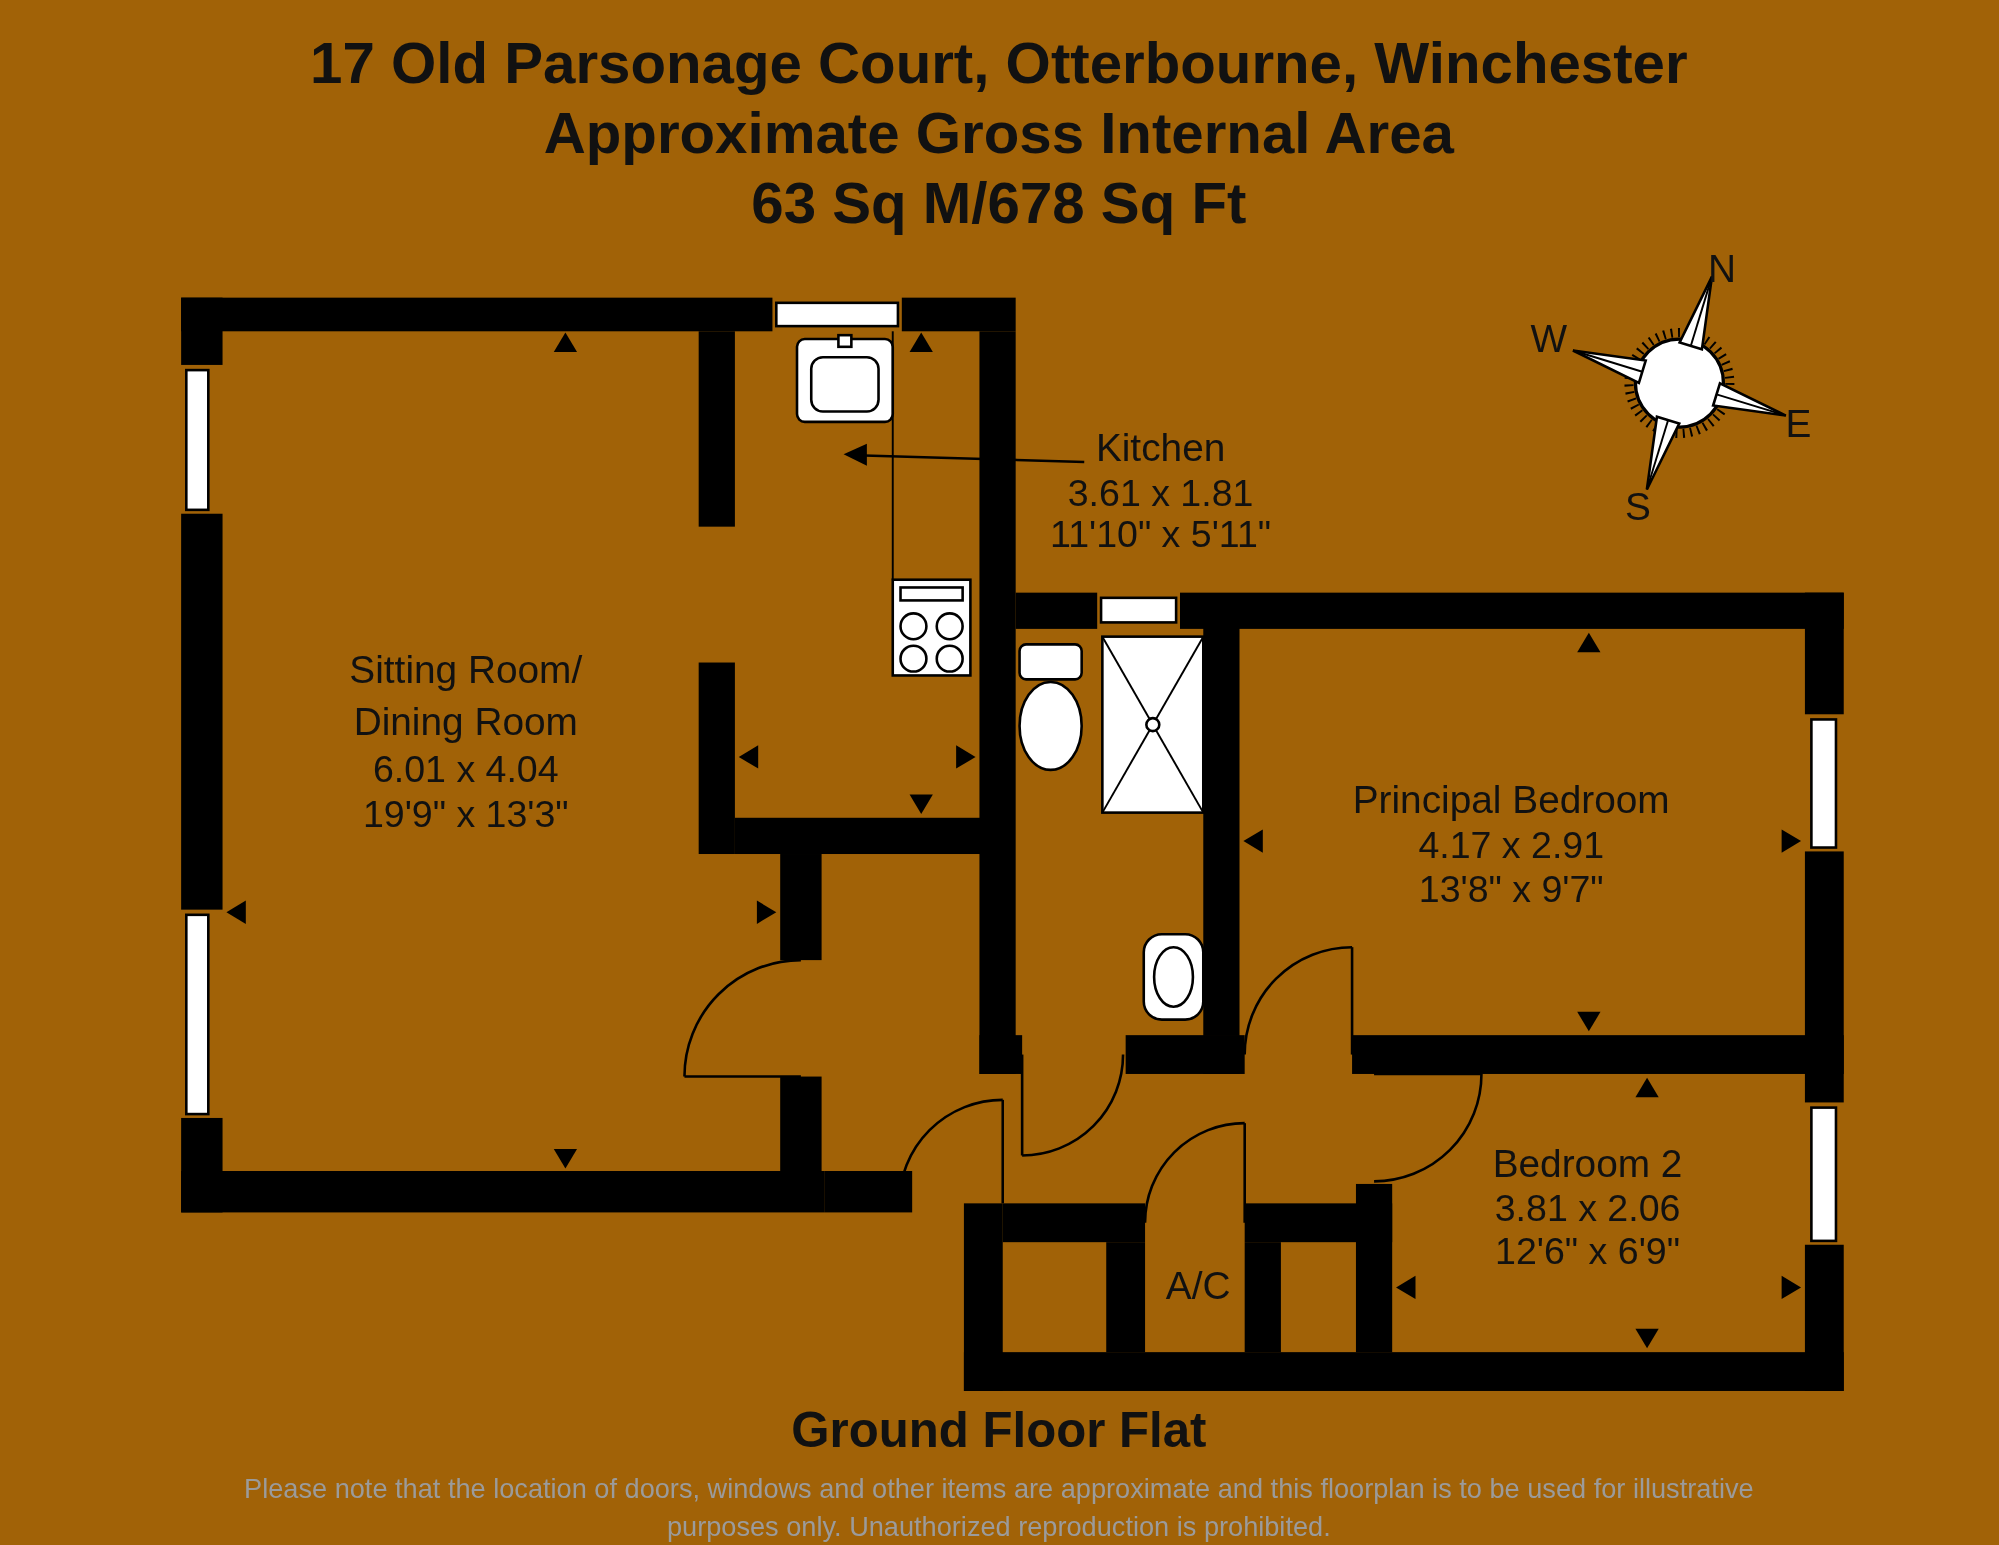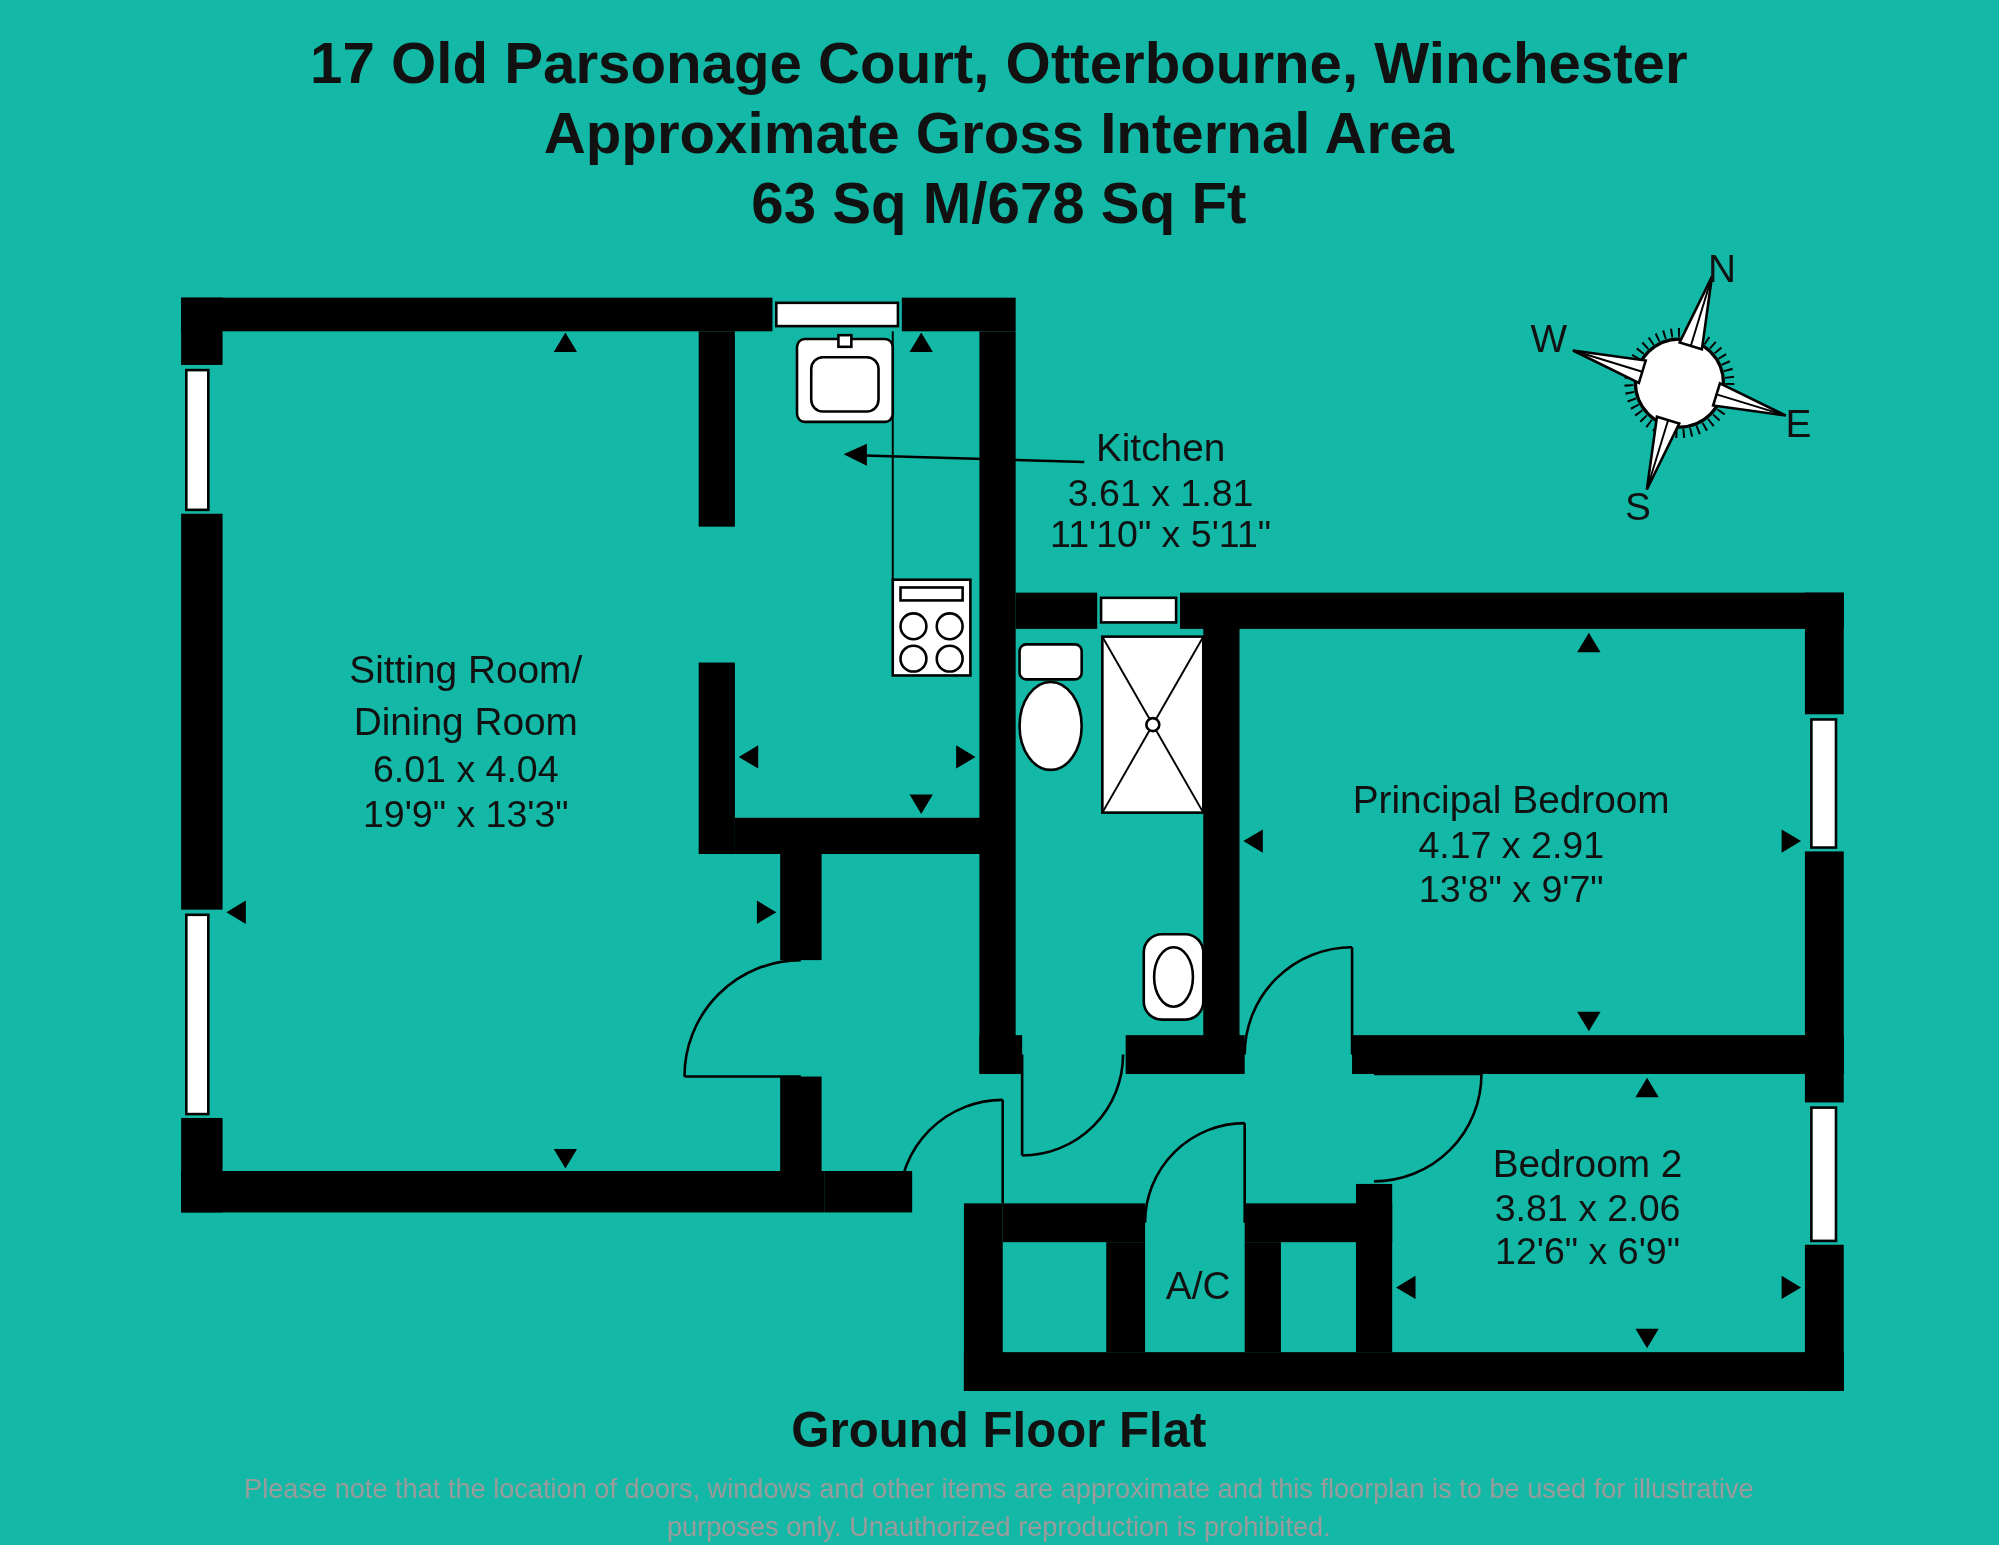--- a/index.html
+++ b/index.html
@@ -1,16 +1,16 @@
 <!DOCTYPE html>
 <html><head>
 <meta charset="utf-8">
 <style>
   html,body{margin:0;padding:0;background:#ffffff;}
-  .page{width:1999px;height:1545px;position:relative;background:#14b8a6;overflow:hidden;}
+  .page{width:1999px;height:1545px;position:relative;background:#a16207;overflow:hidden;}
   svg{display:block;}
   text{font-family:"Liberation Sans","DejaVu Sans",sans-serif;fill:#111111;}
   .t-title{font-size:45px;font-weight:700;}
   .t-room{font-size:30px;}
   .t-dim{font-size:29px;}
   .t-floor{font-size:38px;font-weight:700;}
   .t-disc{font-size:21px;fill:#9b9b9b;}
   .t-compass{font-size:30px;}
   .wall{fill:#000000;stroke:none;}
   .win{fill:#ffffff;stroke:#000000;stroke-width:2;}

